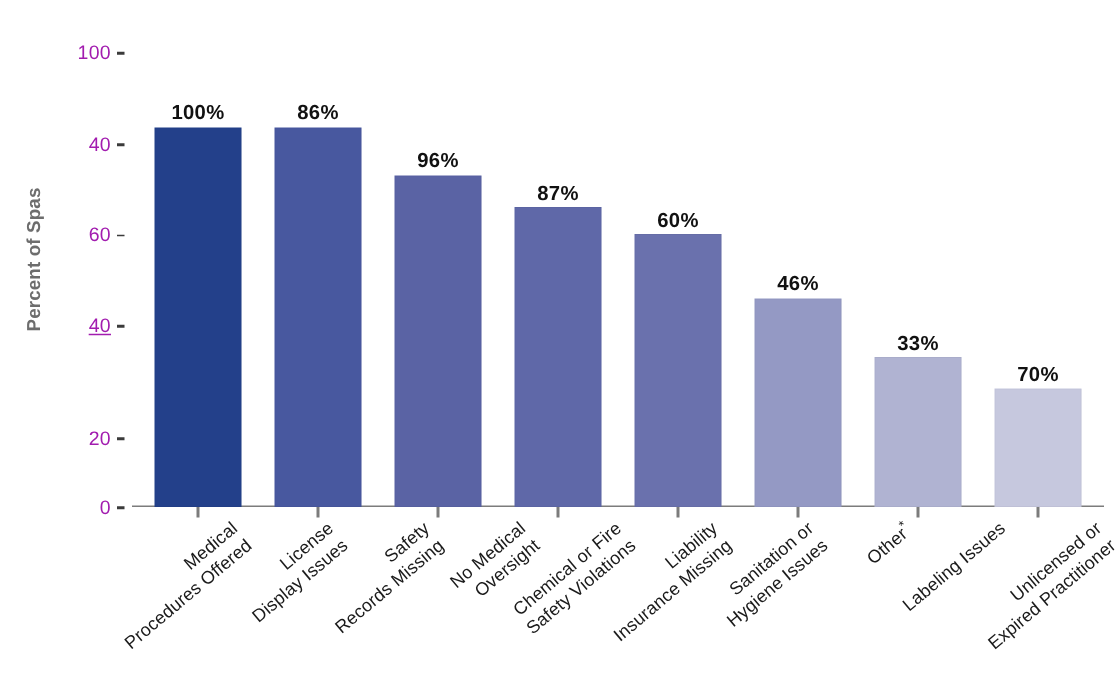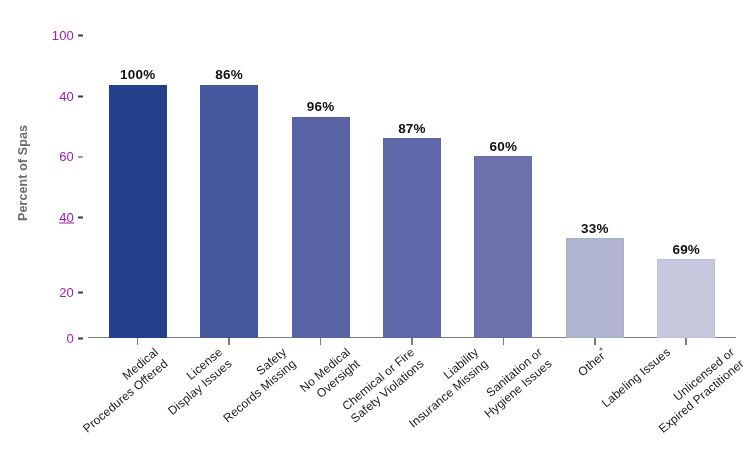--- a/index.html
+++ b/index.html
@@ -184,26 +184,31 @@
           <div class="bar-value">87%</div>
           <div class="bar-rect" style="height: 199.886px; background: rgb(95, 104, 168);"></div>
           <div class="bar-tick"></div>
         </div>
         <div class="bar-slot">
           <div class="bar-value">60%</div>
           <div class="bar-rect" style="height: 181.714px; background: rgb(106, 113, 173);"></div>
           <div class="bar-tick"></div>
         </div>
         <div class="bar-slot">
+          <div class="bar-value">46%</div>
+          <div class="bar-rect" style="height: 139.314px; background: rgb(148, 153, 196);"></div>
+          <div class="bar-tick"></div>
+        </div>
+        <div class="bar-slot">
           <div class="bar-value">33%</div>
           <div class="bar-rect" style="height: 99.9429px; background: rgb(176, 179, 210);"></div>
           <div class="bar-tick"></div>
         </div>
         <div class="bar-slot">
-          <div class="bar-value">69%</div>
+          <div class="bar-value">70%</div>
           <div class="bar-rect" style="height: 78.7429px; background: rgb(198, 200, 222);"></div>
           <div class="bar-tick"></div>
         </div>
       </div>
   </div>
 
   <div id="x-labels">
       <div class="x-label" style="left: 60px;"><span>Medical</span><span class="l2">Procedures Offered</span></div>
       <div class="x-label" style="left: 124px;"><span>License</span><span class="l2">Display Issues</span></div>
       <div class="x-label" style="left: 188px;"><span>Safety</span><span class="l2">Records Missing</span></div>

